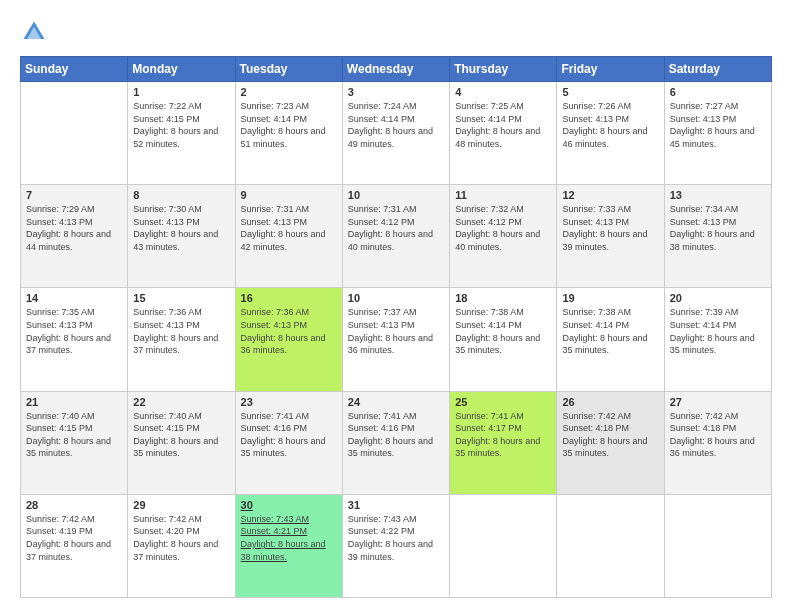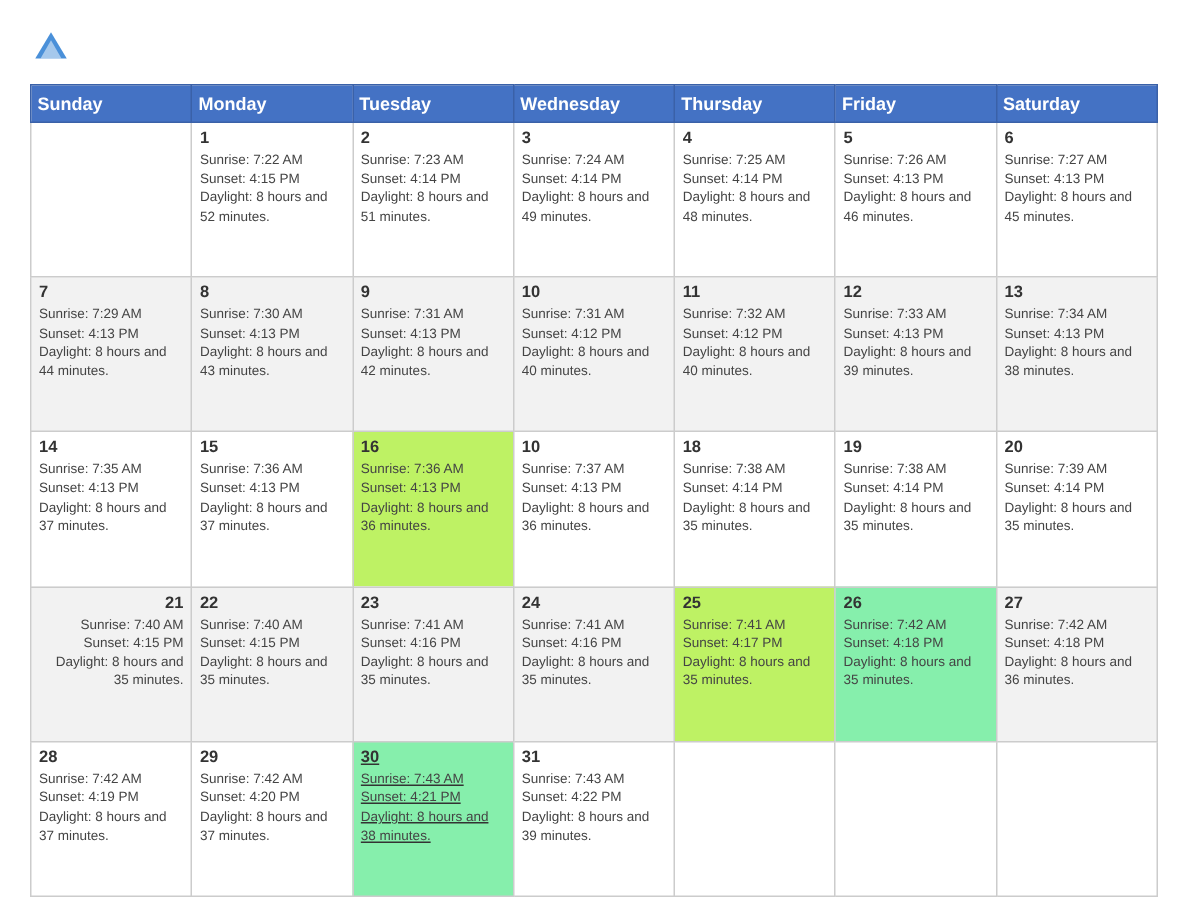--- a/index.html
+++ b/index.html
@@ -216,41 +216,41 @@
           <td style="background-color: rgb(255, 255, 255);">
             <span class="day-number">19</span>
             <div class="day-info">Sunrise: 7:38 AM<br>Sunset: 4:14 PM<br>Daylight: 8 hours and 35 minutes.</div>
           </td>
           <td style="background-color: rgb(255, 255, 255);">
             <span class="day-number">20</span>
             <div class="day-info">Sunrise: 7:39 AM<br>Sunset: 4:14 PM<br>Daylight: 8 hours and 35 minutes.</div>
           </td>
         </tr>
         <tr>
-          <td style="background-color: rgb(242, 242, 242); text-align: right;">
+          <td style="background-color: rgb(242, 242, 242);">
             <span class="day-number">21</span>
             <div class="day-info">Sunrise: 7:40 AM<br>Sunset: 4:15 PM<br>Daylight: 8 hours and 35 minutes.</div>
           </td>
           <td style="background-color: rgb(242, 242, 242);">
             <span class="day-number">22</span>
             <div class="day-info">Sunrise: 7:40 AM<br>Sunset: 4:15 PM<br>Daylight: 8 hours and 35 minutes.</div>
           </td>
           <td style="background-color: rgb(242, 242, 242);">
             <span class="day-number">23</span>
             <div class="day-info">Sunrise: 7:41 AM<br>Sunset: 4:16 PM<br>Daylight: 8 hours and 35 minutes.</div>
           </td>
           <td style="background-color: rgb(242, 242, 242);">
             <span class="day-number">24</span>
             <div class="day-info">Sunrise: 7:41 AM<br>Sunset: 4:16 PM<br>Daylight: 8 hours and 35 minutes.</div>
           </td>
           <td style="background-color: #bef264;">
             <span class="day-number">25</span>
             <div class="day-info">Sunrise: 7:41 AM<br>Sunset: 4:17 PM<br>Daylight: 8 hours and 35 minutes.</div>
           </td>
-          <td style="background-color: #86efac;">
+          <td style="background-color: #e5e5e5;">
             <span class="day-number">26</span>
             <div class="day-info">Sunrise: 7:42 AM<br>Sunset: 4:18 PM<br>Daylight: 8 hours and 35 minutes.</div>
           </td>
           <td style="background-color: rgb(242, 242, 242);">
             <span class="day-number">27</span>
             <div class="day-info">Sunrise: 7:42 AM<br>Sunset: 4:18 PM<br>Daylight: 8 hours and 36 minutes.</div>
           </td>
         </tr>
         <tr>
           <td style="background-color: rgb(255, 255, 255);">

